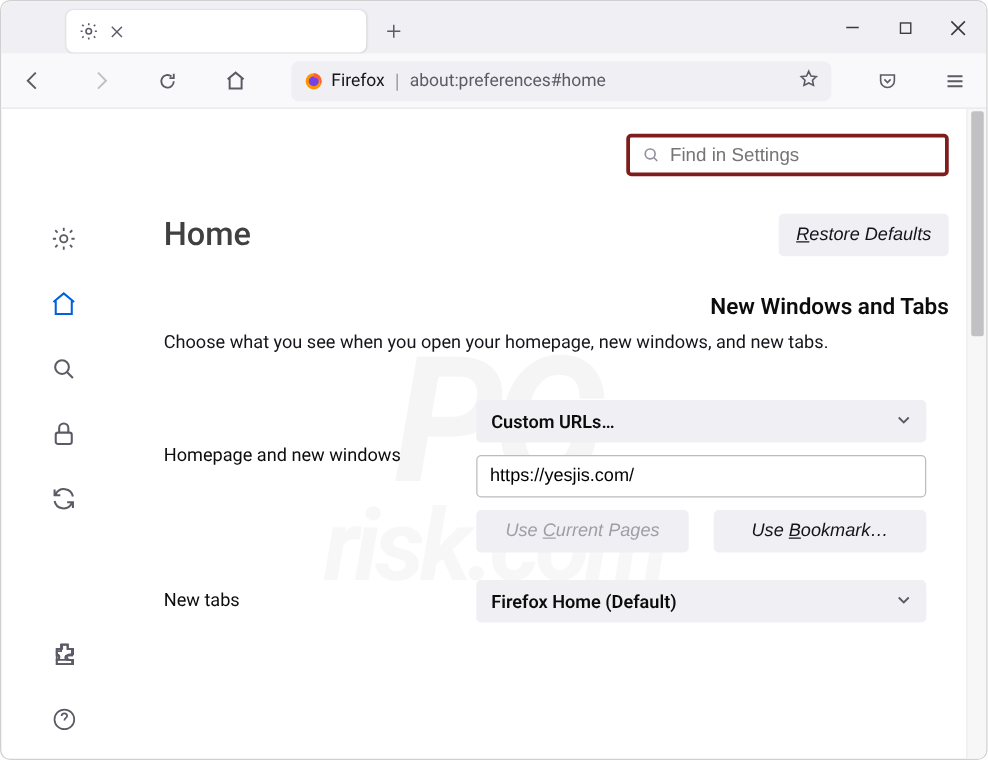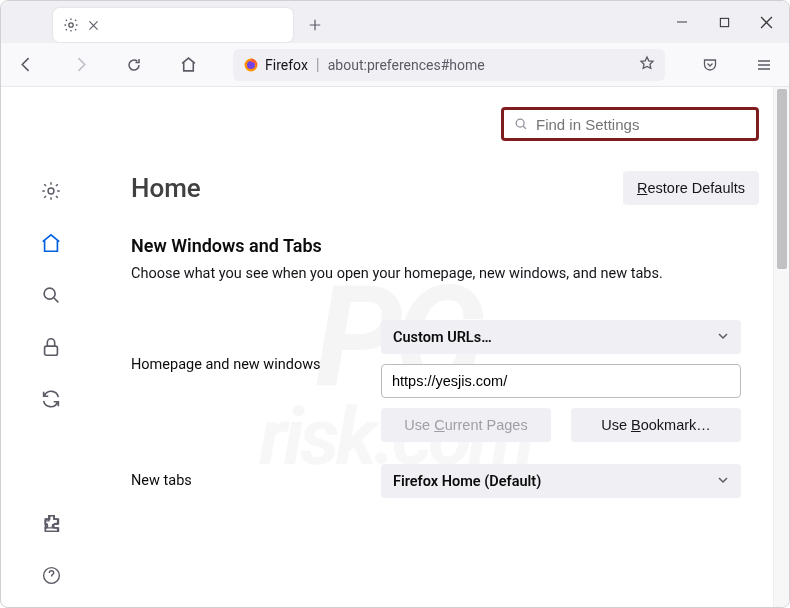--- a/index.html
+++ b/index.html
@@ -165,23 +165,24 @@
       padding: 0 14px;
       background: #f0f0f4;
       border: none;
       border-radius: 4px;
       font-size: 14.5px;
       color: #15141a;
       display: inline-flex;
       align-items: center;
       justify-content: center;
       cursor: pointer;
+      font-style: italic;
     }
     .btn.disabled { color:#9e9ea6; }
-    .section-title { font-size: 18px; font-weight: 600; margin-bottom: 8px; }
+    .section-title { font-size: 18px; font-weight: 600; margin-bottom: 8px; text-align: right; }
     .section-desc { font-size: 14.5px; color: #15141a; margin-bottom: 36px; line-height:1.4; }
     
     .form-row { display:flex; align-items:flex-start; gap: 30px; margin-bottom: 12px; }
     .form-label { width: 220px; font-size: 14.5px; padding-top: 36px; }
     .form-controls { flex: 1; display:flex; flex-direction:column; gap:10px; }
     .select {
       width: 100%;
       max-width: 360px;
       height: 34px;
       background: #f0f0f4;

